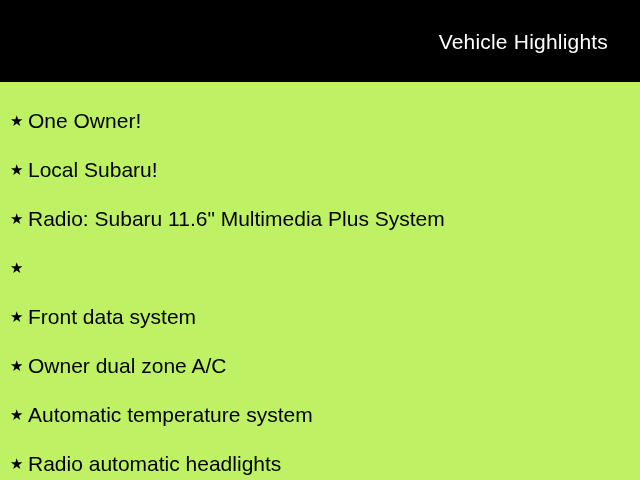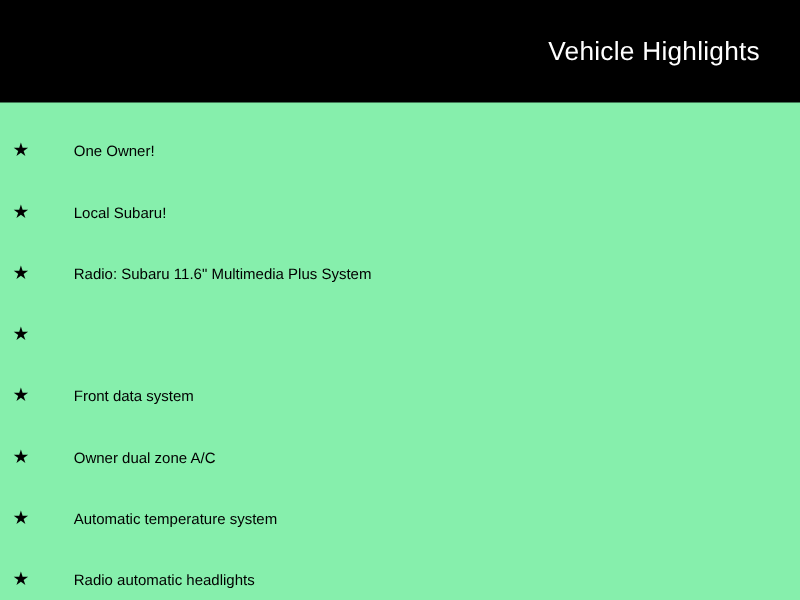--- a/index.html
+++ b/index.html
@@ -10,21 +10,21 @@
     width: 640px;
     height: 480px;
     background: #ffffff;
     font-family: "Liberation Sans", sans-serif;
     overflow: hidden;
   }
   .page {
     width: 640px;
     height: 480px;
     position: relative;
-    background: #86efac;
+    background: #bef264;
   }
   .header-bar {
     width: 640px;
     height: 82px;
     background: #000000;
     display: flex;
     align-items: center;
     justify-content: flex-end;
     box-sizing: border-box;
     padding-right: 32px;
@@ -52,24 +52,23 @@
   .bullet-star {
     width: 18px;
     flex: 0 0 18px;
     color: #000000;
     font-size: 15px;
     line-height: 1;
     text-align: left;
   }
   .highlight-text {
     color: #000000;
-    font-size: 12px;
+    font-size: 21px;
     line-height: 1;
     white-space: nowrap;
-    margin-left: 31px;
   }
 </style>
 </head>
 <body>
 
 <div class="page">
 
   <div class="header-bar">
     <div class="header-title">Vehicle Highlights</div>
   </div>

